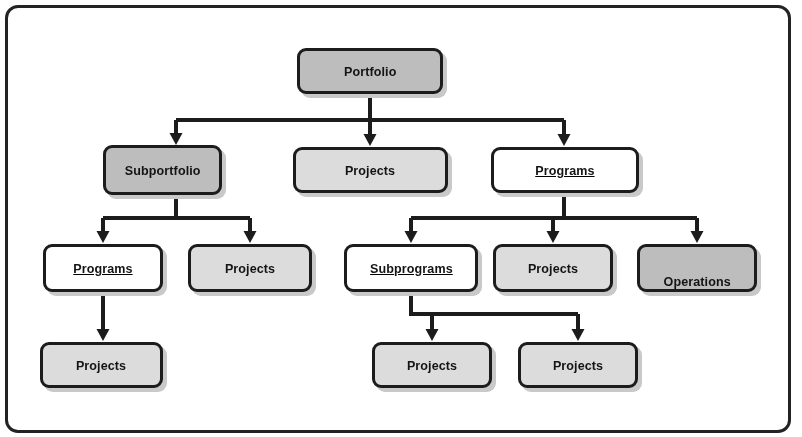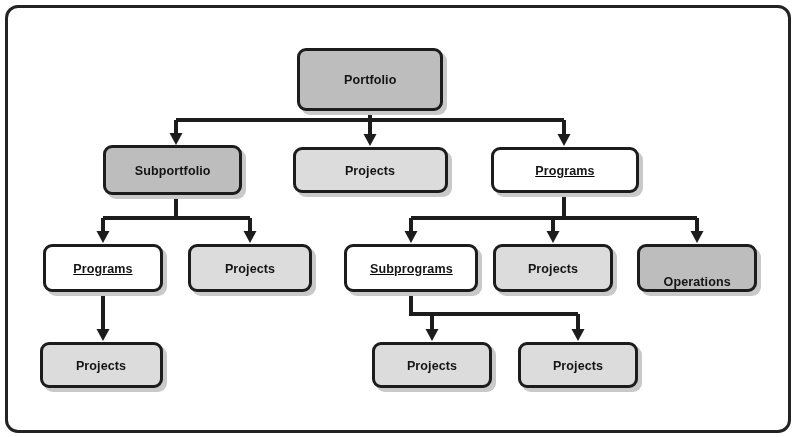--- a/index.html
+++ b/index.html
@@ -49,22 +49,22 @@
   .node[data-variant="white"] { background: var(--white, #ffffff); text-decoration: underline; }
   .node .lbl {
     font-weight: bold;
     font-size: 13.5px;
     color: #141414;
     transform: scaleX(0.93);
     white-space: nowrap;
     letter-spacing: 0.1px;
   }
   
-  .n-portfolio    { left: 297px; top:  48px; width: 146px; height: 63px; }
-  .n-subportfolio { left: 103px; top: 145px; width: 139px; height: 50px; }
+  .n-portfolio    { left: 297px; top:  48px; width: 146px; height: 46px; }
+  .n-subportfolio { left: 103px; top: 145px; width: 119px; height: 50px; }
   .n-projects-a   { left: 293px; top: 147px; width: 155px; height: 46px; }
   .n-programs     { left: 491px; top: 147px; width: 148px; height: 46px; }
   .n-programs-sub { left:  43px; top: 244px; width: 120px; height: 48px; }
   .n-projects-b   { left: 188px; top: 244px; width: 124px; height: 48px; }
   .n-subprograms  { left: 344px; top: 244px; width: 134px; height: 48px; }
   .n-projects-c   { left: 493px; top: 244px; width: 120px; height: 48px; }
   .n-operations   { left: 637px; top: 244px; width: 120px; height: 48px; align-items: flex-end; }
   .n-projects-d   { left:  40px; top: 342px; width: 123px; height: 46px; }
   .n-projects-e   { left: 372px; top: 342px; width: 120px; height: 46px; }
   .n-projects-f   { left: 518px; top: 342px; width: 120px; height: 46px; }

